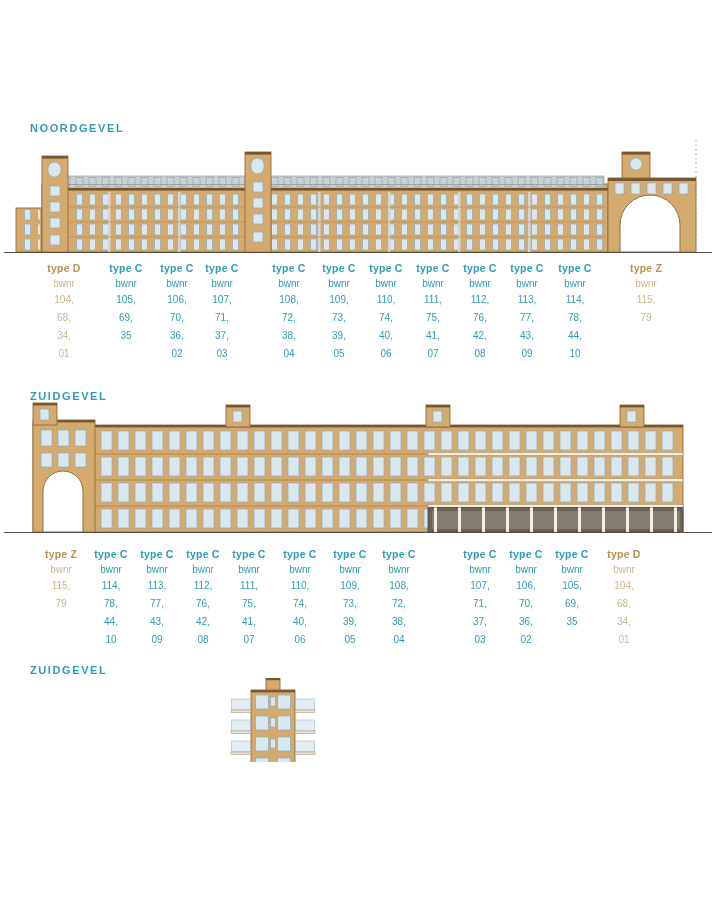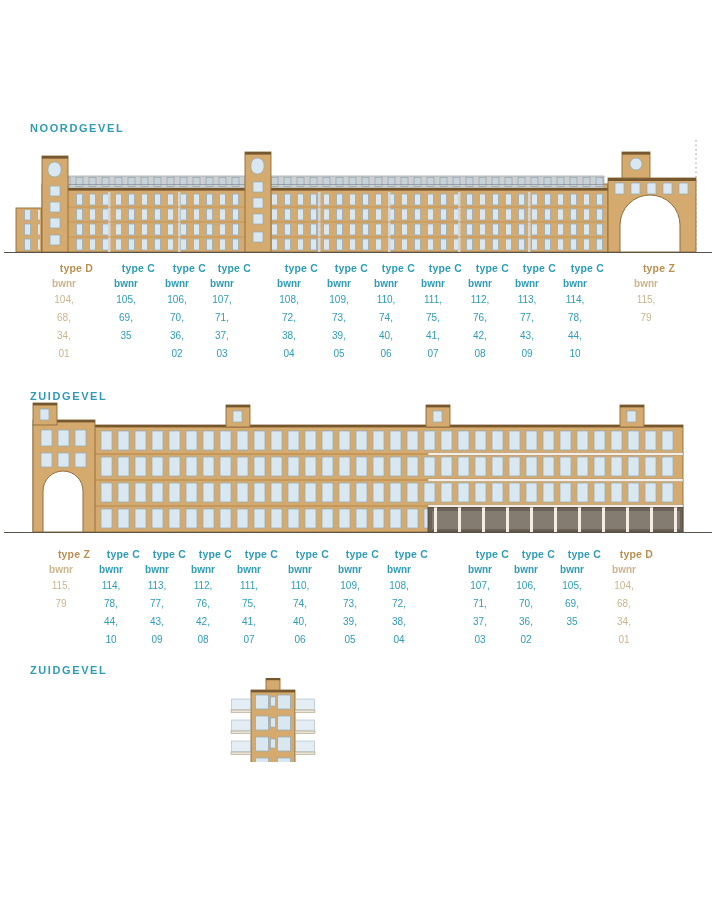--- a/index.html
+++ b/index.html
@@ -10,22 +10,22 @@
   .sec-title{
     position:absolute;left:30px;
     font-size:11px;font-weight:bold;letter-spacing:1.6px;
     color:var(--color-teal,#2E9CB5);
   }
   .drawing{position:absolute;}
   .drawing svg{display:block;width:100%;height:100%;}
   .groundline{position:absolute;left:4px;width:708px;height:1px;background:#5a5248;}
   .labels-row{position:absolute;left:0;width:720px;height:100px;}
   .col{position:absolute;top:0;width:58px;text-align:center;line-height:13px;}
-  .col .type{font-size:10.5px;font-weight:bold;letter-spacing:.2px;margin-bottom:2px;text-align:right;}
-  .col .bwnr{font-size:10px;font-weight:bold;}
+  .col .type{font-size:10.5px;font-weight:bold;letter-spacing:.2px;margin-bottom:2px;}
+  .col .bwnr{font-size:10px;}
   .col .nums{font-size:10px;line-height:18px;white-space:pre-line;margin-top:1px;}
   .col[data-variant="teal"] .type,
   .col[data-variant="teal"] .bwnr,
   .col[data-variant="teal"] .nums{color:var(--color-teal,#2E9CB5);}
   .col[data-variant="tan"] .type{color:var(--color-tan,#B9904F);}
   .col[data-variant="tan"] .bwnr,
   .col[data-variant="tan"] .nums{color:var(--color-tan_light,#CBB58C);}
 </style>
 </head>
 <body>

